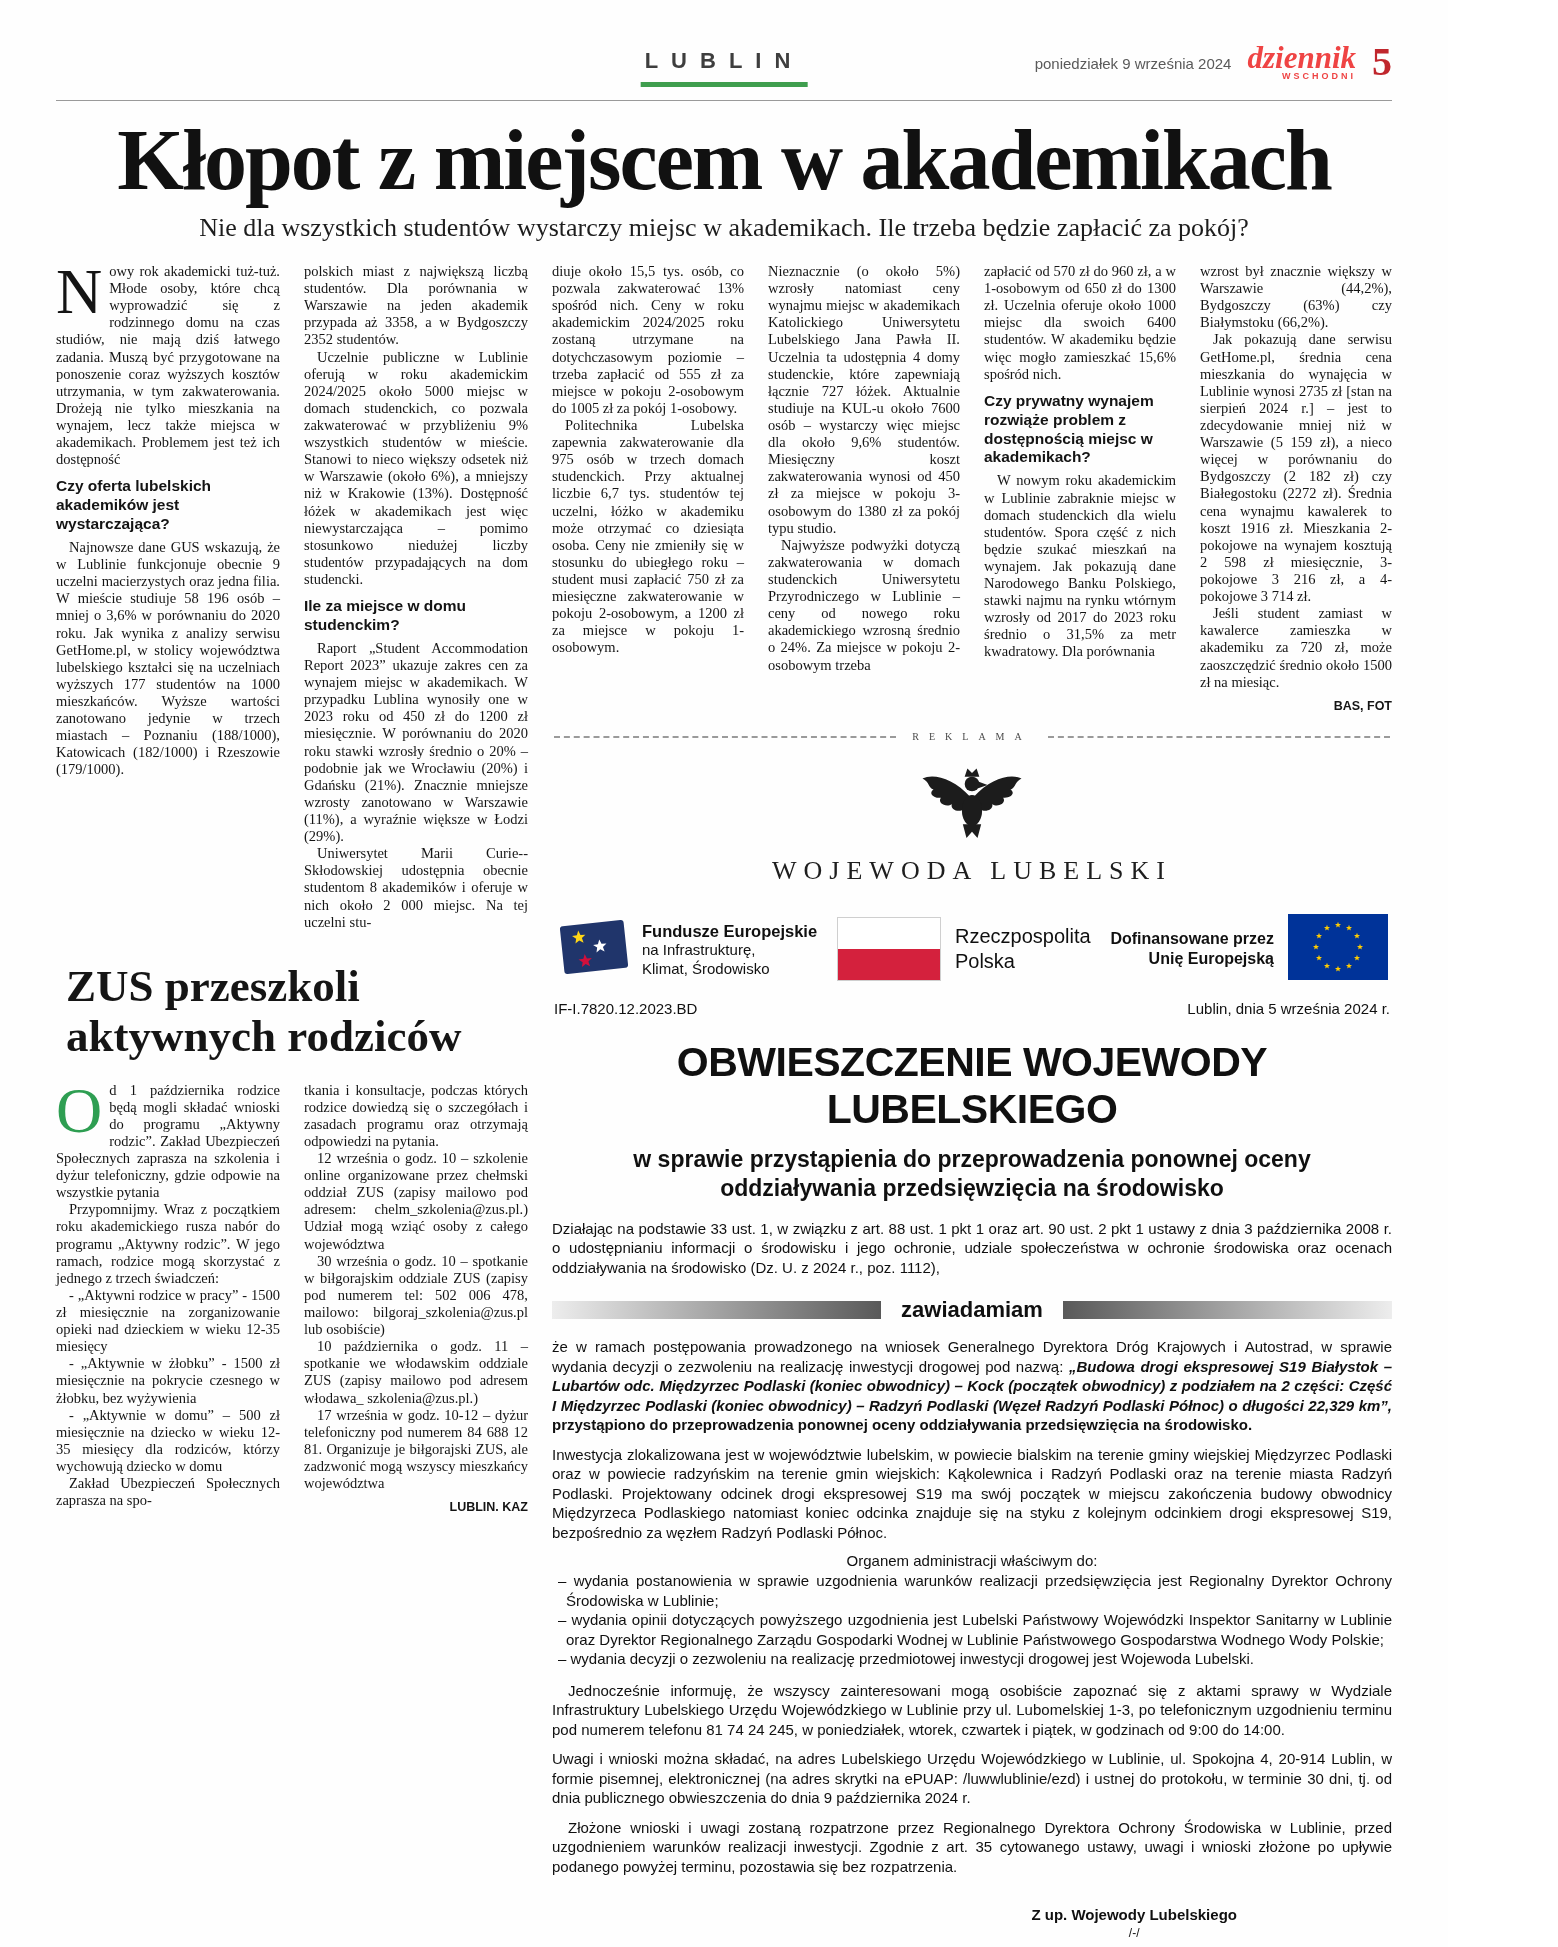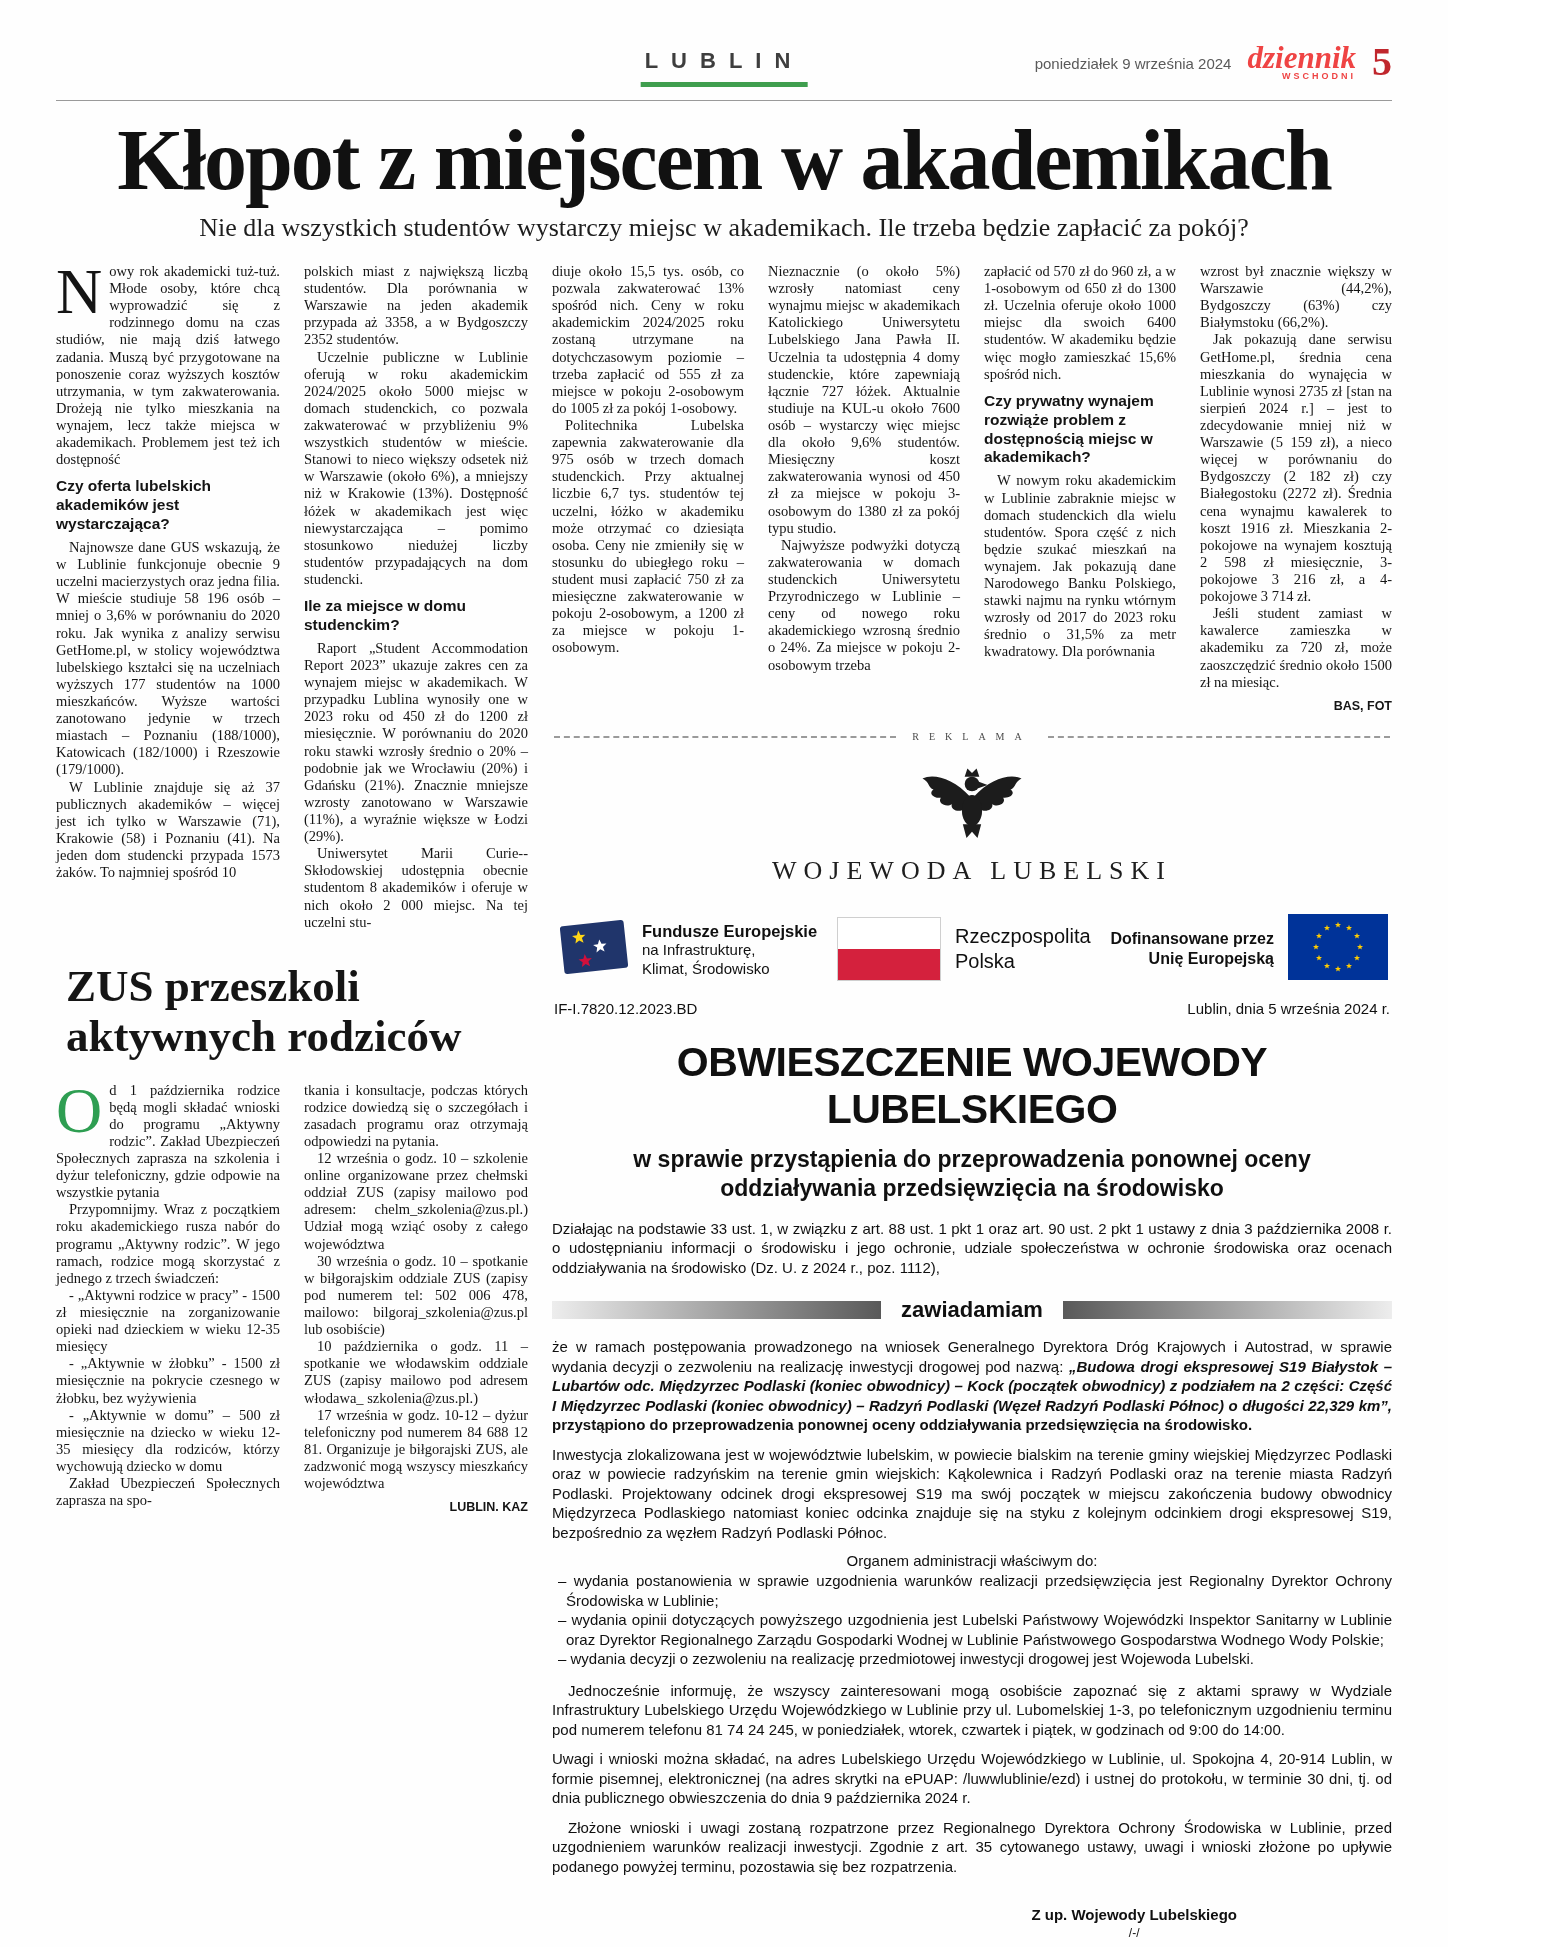--- a/index.html
+++ b/index.html
@@ -105,21 +105,20 @@
   <p class="deck">Nie dla wszystkich studentów wystarczy miejsc w akademikach. Ile trzeba będzie zapłacić za pokój?</p>
 
   <div class="content">
 
     <div class="left-zone">
       <div class="twocol">
         <div class="col">
             <p class="drop">Nowy rok akademicki tuż-tuż. Młode osoby, które chcą wyprowadzić się z rodzinnego domu na czas studiów, nie mają dziś łatwego zadania. Muszą być przygotowane na ponoszenie coraz wyższych kosztów utrzymania, w tym zakwaterowania. Drożeją nie tylko mieszkania na wynajem, lecz także miejsca w akademikach. Problemem jest też ich dostępność</p>
             <p class="sub">Czy oferta lubelskich akademików jest wystarczająca?</p>
             <p class="ind">Najnowsze dane GUS wskazują, że w Lublinie funkcjonuje obecnie 9 uczelni macierzystych oraz jedna filia. W mieście studiuje 58 196 osób – mniej o 3,6% w porównaniu do 2020 roku. Jak wynika z analizy serwisu GetHome.pl, w stolicy województwa lubelskiego kształci się na uczelniach wyższych 177 studentów na 1000 mieszkańców. Wyższe wartości zanotowano jedynie w trzech miastach – Poznaniu (188/1000), Katowicach (182/1000) i Rzeszowie (179/1000).</p>
-            <p class="ind">W Lublinie znajduje się aż 37 publicznych akademików – więcej jest ich tylko w Warszawie (71), Krakowie (58) i Poznaniu (41). Na jeden dom studencki przypada 1573 żaków. To najmniej spośród 10</p>
           </div>
         <div class="col">
             <p>polskich miast z największą liczbą studentów. Dla porównania w Warszawie na jeden akademik przypada aż 3358, a w Bydgoszczy 2352 studentów.</p>
             <p class="ind">Uczelnie publiczne w Lublinie oferują w roku akademickim 2024/2025 około 5000 miejsc w domach studenckich, co pozwala zakwaterować w przybliżeniu 9% wszystkich studentów w mieście. Stanowi to nieco większy odsetek niż w Warszawie (około 6%), a mniejszy niż w Krakowie (13%). Dostępność łóżek w akademikach jest więc niewystarczająca – pomimo stosunkowo niedużej liczby studentów przypadających na dom studencki.</p>
             <p class="sub">Ile za miejsce w domu studenckim?</p>
             <p class="ind">Raport „Student Accommodation Report 2023” ukazuje zakres cen za wynajem miejsc w akademikach. W przypadku Lublina wynosiły one w 2023 roku od 450 zł do 1200 zł miesięcznie. W porównaniu do 2020 roku stawki wzrosły średnio o 20% – podobnie jak we Wrocławiu (20%) i Gdańsku (21%). Znacznie mniejsze wzrosty zanotowano w Warszawie (11%), a wyraźnie większe w Łodzi (29%).</p>
             <p class="ind">Uniwersytet Marii Curie--Skłodowskiej udostępnia obecnie studentom 8 akademików i oferuje w nich około 2 000 miejsc. Na tej uczelni stu-</p>
           </div>
       </div>
       <h2 class="zus-head">ZUS przeszkoli aktywnych rodziców</h2>

